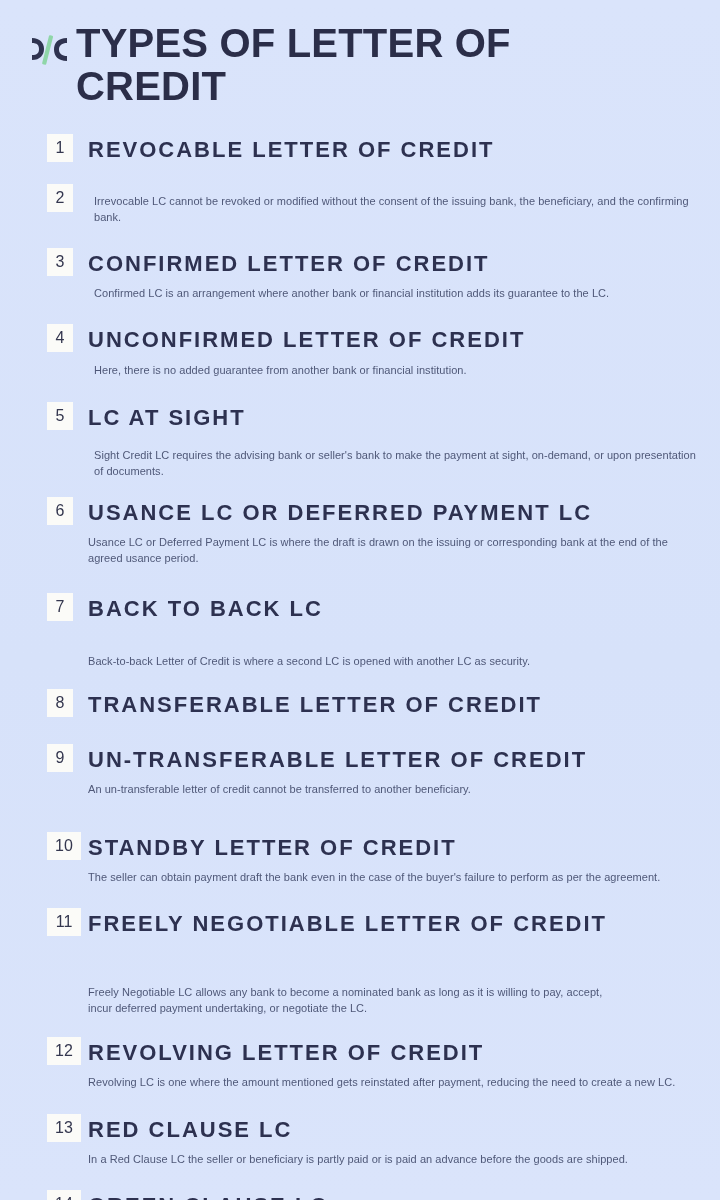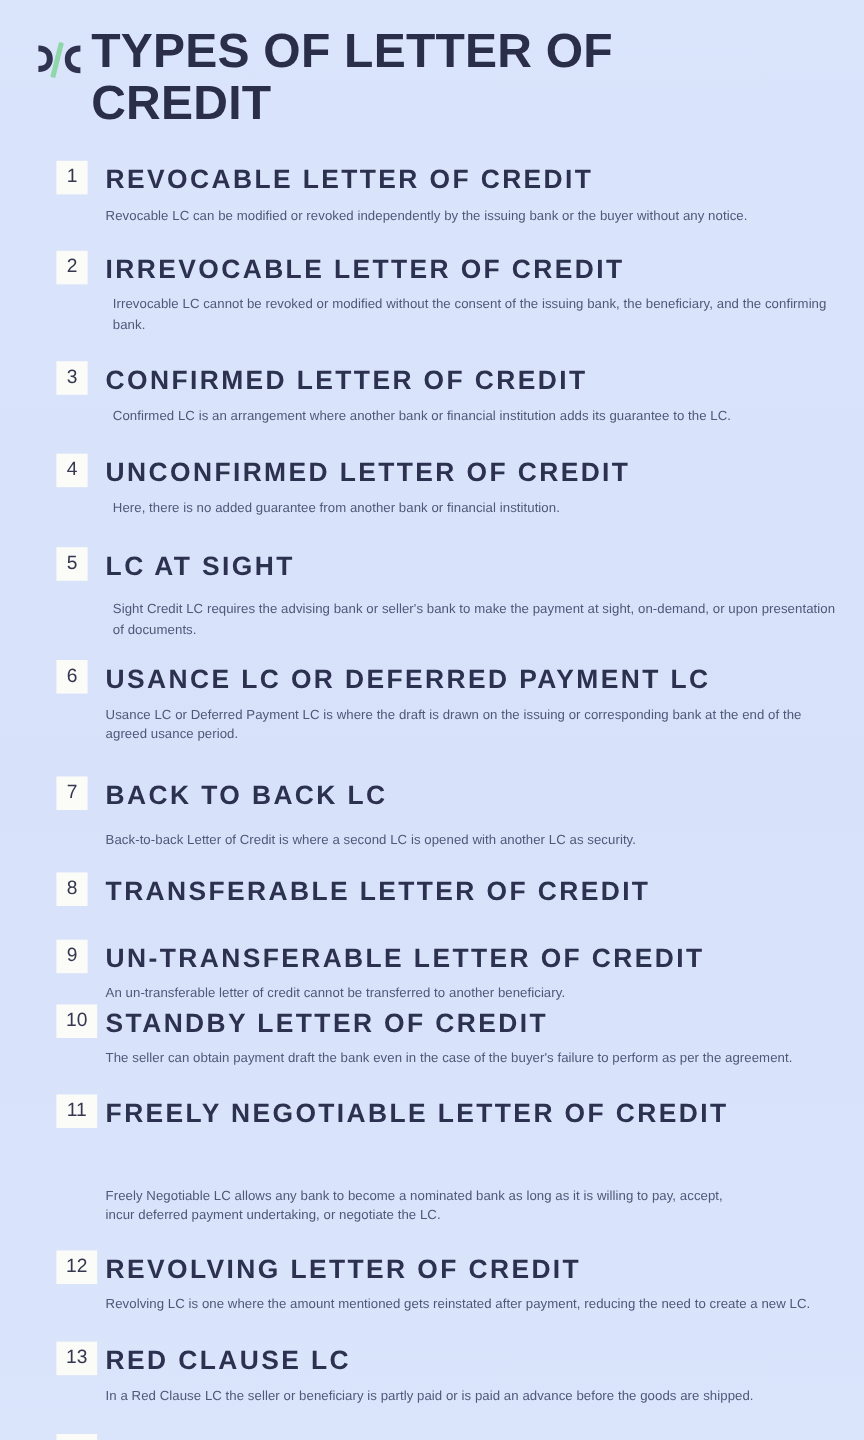--- a/index.html
+++ b/index.html
@@ -120,28 +120,26 @@
     </div>
     <h1 class="title">TYPES OF LETTER OF CREDIT</h1>
   </div>
 
   <div class="list">
 
     <div class="item" style="margin-top:0;">
       <span class="badge">1</span>
       <div class="item-body">
         <div class="item-title">REVOCABLE LETTER OF CREDIT</div>
-        <div class="item-desc">Revocable LC can be modified or revoked independently by the issuing bank or the buyer without any notice.</div>
       </div>
     </div>
 
     <div class="item" style="margin-top:21px;">
       <span class="badge">2</span>
       <div class="item-body">
-        <div class="item-title">IRREVOCABLE LETTER OF CREDIT</div>
         <div class="item-desc indent-1">Irrevocable LC cannot be revoked or modified without the consent of the issuing bank, the beneficiary, and the confirming bank.</div>
       </div>
     </div>
 
     <div class="item" style="margin-top:22px;">
       <span class="badge">3</span>
       <div class="item-body">
         <div class="item-title">CONFIRMED LETTER OF CREDIT</div>
         <div class="item-desc indent-1">Confirmed LC is an arrangement where another bank or financial institution adds its guarantee to the LC.</div>
       </div>
@@ -168,40 +166,40 @@
       <div class="item-body">
         <div class="item-title">USANCE LC OR DEFERRED PAYMENT LC</div>
         <div class="item-desc">Usance LC or Deferred Payment LC is where the draft is drawn on the issuing or corresponding bank at the end of the agreed usance period.</div>
       </div>
     </div>
 
     <div class="item" style="margin-top:26px;">
       <span class="badge">7</span>
       <div class="item-body">
         <div class="item-title">BACK TO BACK LC</div>
-        <div class="item-desc" style="margin-top:17px;">Back-to-back Letter of Credit is where a second LC is opened with another LC as security.</div>
+        <div class="item-desc" style="margin-top:32px;">Back-to-back Letter of Credit is where a second LC is opened with another LC as security.</div>
       </div>
     </div>
 
     <div class="item" style="margin-top:19px;">
       <span class="badge">8</span>
       <div class="item-body">
         <div class="item-title">TRANSFERABLE LETTER OF CREDIT</div>
       </div>
     </div>
 
     <div class="item" style="margin-top:27px;">
       <span class="badge">9</span>
       <div class="item-body">
         <div class="item-title">UN-TRANSFERABLE LETTER OF CREDIT</div>
         <div class="item-desc">An un-transferable letter of credit cannot be transferred to another beneficiary.</div>
       </div>
     </div>
 
-    <div class="item" style="">
+    <div class="item" style="margin-top:34px;">
       <span class="badge wide">10</span>
       <div class="item-body">
         <div class="item-title">STANDBY LETTER OF CREDIT</div>
         <div class="item-desc">The seller can obtain payment draft the bank even in the case of the buyer's failure to perform as per the agreement.</div>
       </div>
     </div>
 
     <div class="item" style="margin-top:22px;">
       <span class="badge wide">11</span>
       <div class="item-body">

